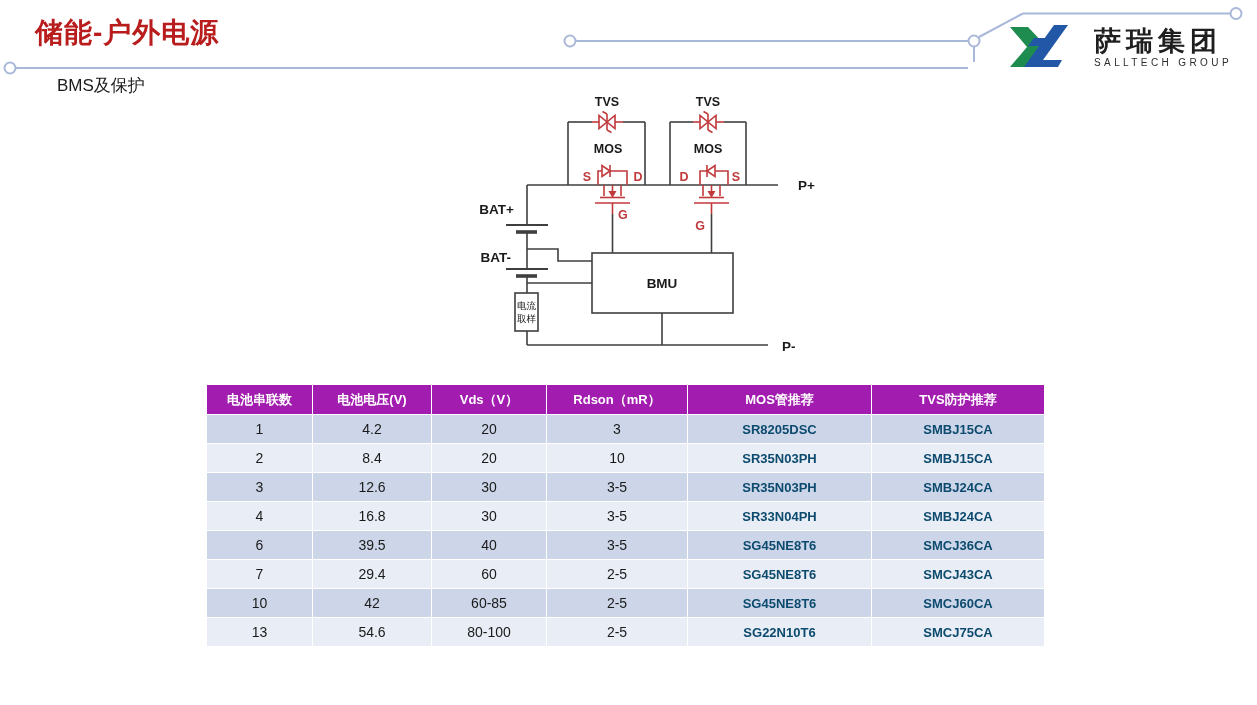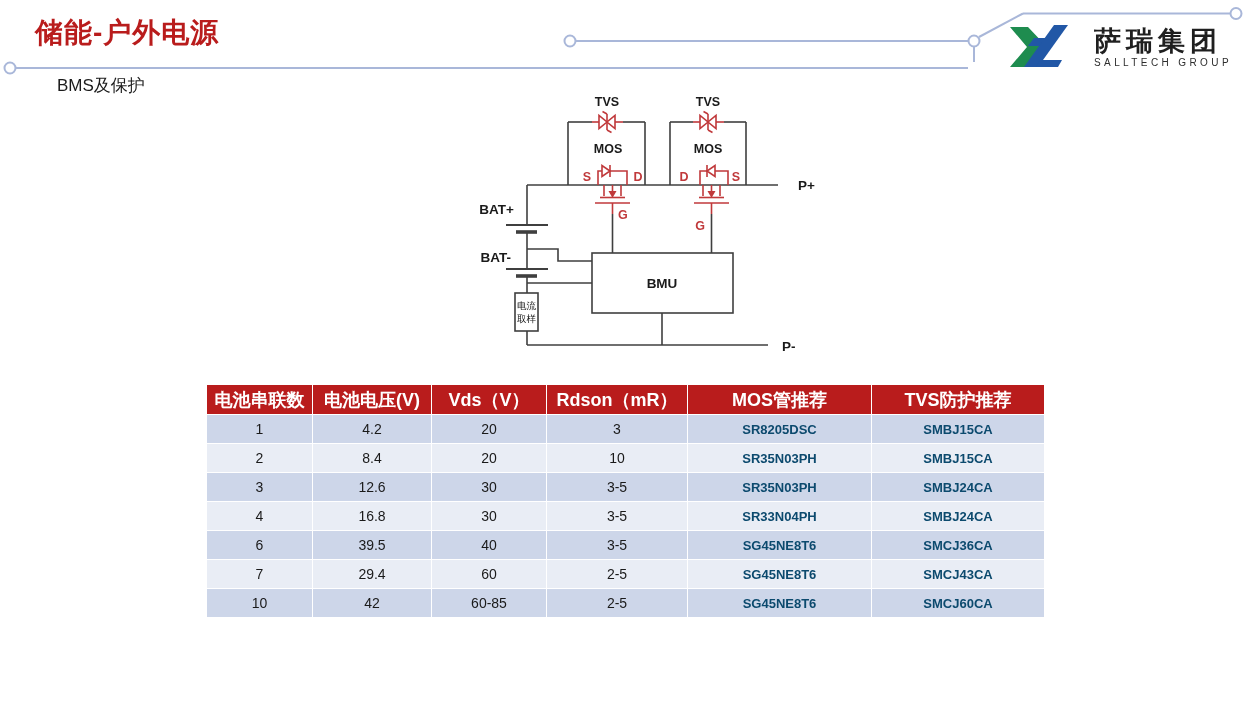--- a/index.html
+++ b/index.html
@@ -24,21 +24,21 @@
   .cr{stroke:#C0393B;stroke-width:1.6;fill:none;}
   .cr-tri{stroke:#C0393B;stroke-width:1.6;fill:#ffffff;}
   .cr-fill{fill:#C0393B;stroke:none;}
   .boxw{fill:#ffffff;stroke:#3f3f3f;stroke-width:1.6;}
   .lblk{font-family:"Liberation Sans",sans-serif;font-weight:bold;fill:#1a1a1a;font-size:12.5px;}
   .lblk-lg{font-family:"Liberation Sans",sans-serif;font-weight:bold;fill:#1a1a1a;font-size:13.5px;}
   .lred{font-family:"Liberation Sans",sans-serif;font-weight:bold;fill:#C0393B;font-size:12.5px;}
   .ltiny{font-family:"Liberation Sans",sans-serif;fill:#1a1a1a;font-size:9.5px;}
 
   table.spec{position:absolute;left:206px;top:384px;width:838px;border-collapse:collapse;table-layout:fixed;}
-  table.spec th{background:#b91c1c;color:#fff;font-size:18px;font-weight:bold;height:29px;border:1.5px solid #fff;text-align:center;padding:0;}
+  table.spec th{background:#a21caf;color:#fff;font-size:13px;font-weight:bold;height:29px;border:1.5px solid #fff;text-align:center;padding:0;}
   table.spec td{height:28px;font-size:14px;color:#1a1a1a;border:1.5px solid #fff;text-align:center;padding:0;}
   table.spec tbody tr:nth-child(odd) td{background:#CDD6E9;}
   table.spec tbody tr:nth-child(even) td{background:#E9EDF5;}
   table.spec td.red{color:#0c4a6e;font-weight:bold;font-size:13px;}
 </style>
 </head>
 <body>
 
 <div class="slide">
 
@@ -240,16 +240,24 @@
         <td class="red">SMCJ43CA</td>
       </tr>
       <tr>
         <td>10</td>
         <td>42</td>
         <td>60-85</td>
         <td>2-5</td>
         <td class="red">SG45NE8T6</td>
         <td class="red">SMCJ60CA</td>
       </tr>
+      <tr>
+        <td>13</td>
+        <td>54.6</td>
+        <td>80-100</td>
+        <td>2-5</td>
+        <td class="red">SG22N10T6</td>
+        <td class="red">SMCJ75CA</td>
+      </tr>
     </tbody>
   </table>
 
 </div>
 
 </body></html>

